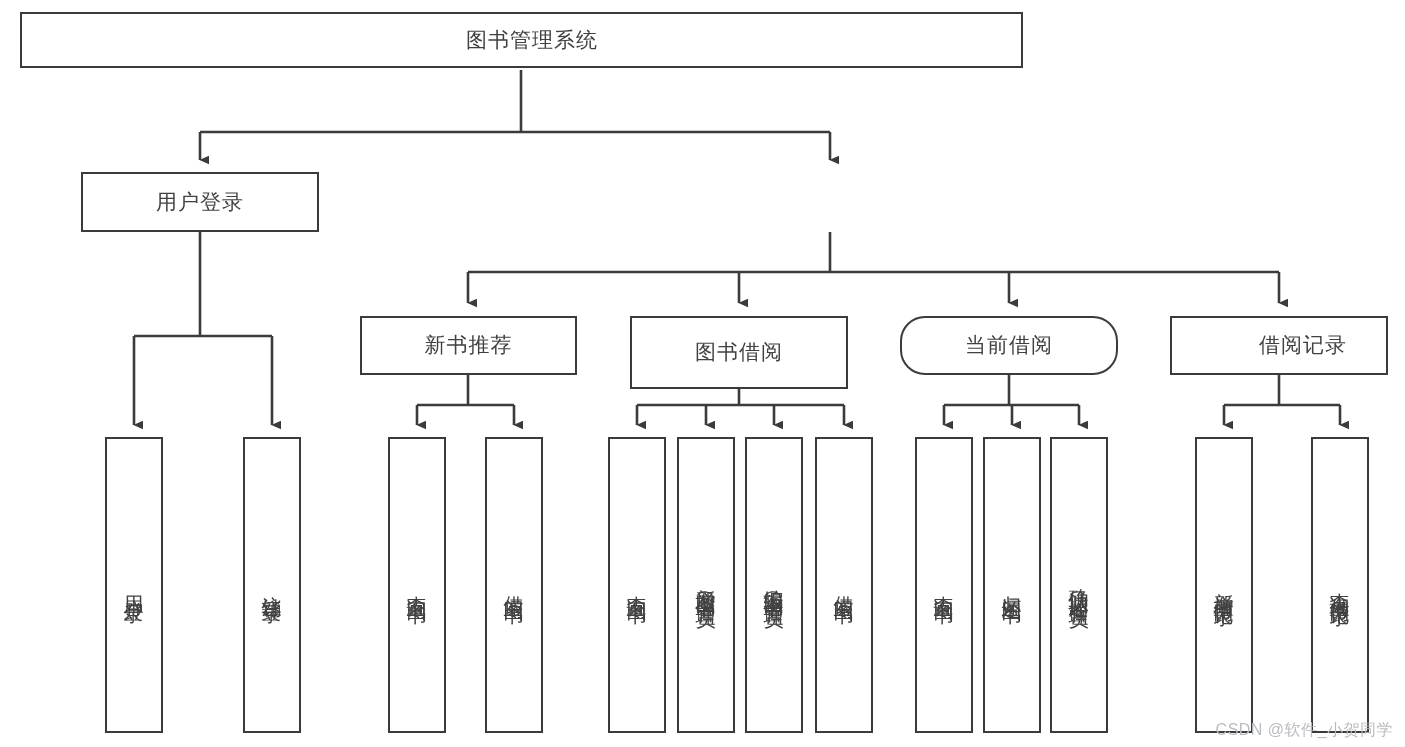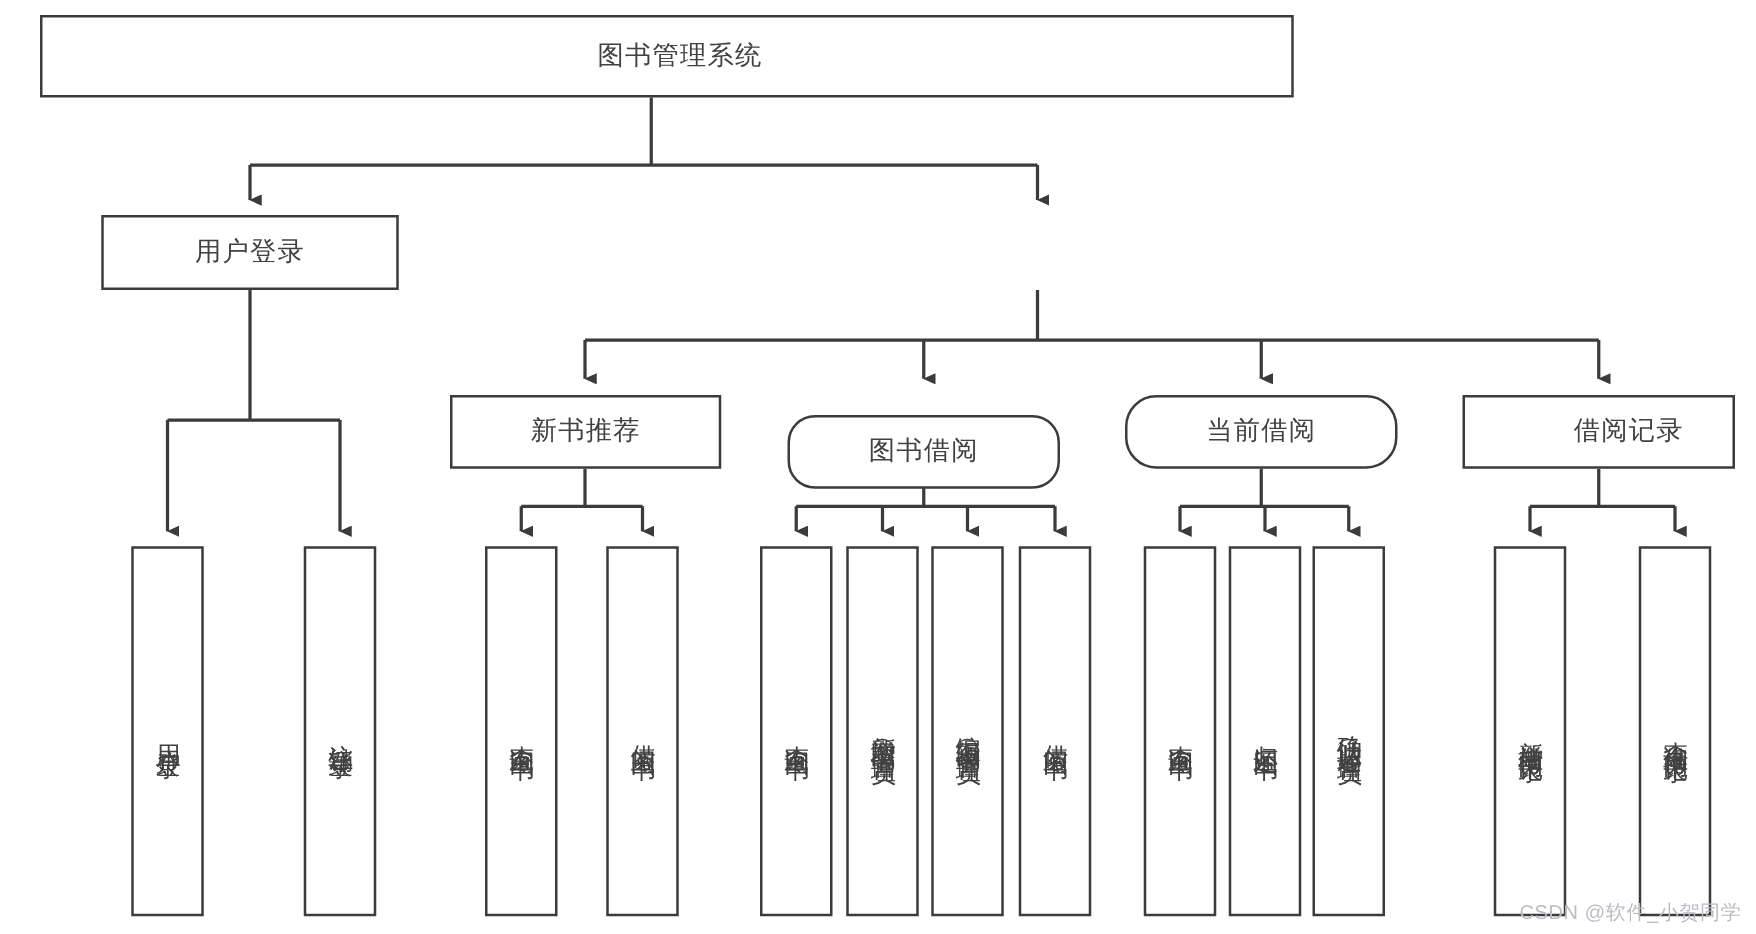--- a/index.html
+++ b/index.html
@@ -117,32 +117,32 @@
       <path d="M1079,405 L1079,425" marker-end="url(#arrowhead)"></path>
 
       <path d="M1279,375 L1279,405"></path>
       <path d="M1224,405 L1340,405"></path>
       <path d="M1224,405 L1224,425" marker-end="url(#arrowhead)"></path>
       <path d="M1340,405 L1340,425" marker-end="url(#arrowhead)"></path>
 
     </g>
   </svg>
 
-  <div class="node-box" style="left:32px; top:12px; width:1003px; height:66px;padding-left:21px;">
+  <div class="node-box" style="left:20px; top:12px; width:1003px; height:56px;padding-left:21px;">
     <span class="node-label">图书管理系统</span>
   </div>
 
   <div class="node-box" style="left:81px; top:172px; width:238px; height:60px;">
     <span class="node-label">用户登录</span>
   </div>
 
   <div class="node-box" style="left:360px; top:316px; width:217px; height:59px;">
     <span class="node-label">新书推荐</span>
   </div>
-  <div class="node-box" style="left:630px; top:332px; width:218px; height:59px;border-radius:22px;">
+  <div class="node-box" style="left:630px; top:316px; width:218px; height:73px;">
     <span class="node-label">图书借阅</span>
   </div>
   <div class="node-box" style="left:900px; top:316px; width:218px; height:59px;border-radius:25px;">
     <span class="node-label">当前借阅</span>
   </div>
   <div class="node-box" style="left:1170px; top:316px; width:218px; height:59px;padding-left:48px;">
     <span class="node-label">借阅记录</span>
   </div>
 
   <div class="node-box leaf" style="left:105px; top:437px; width:58px; height:296px;">

